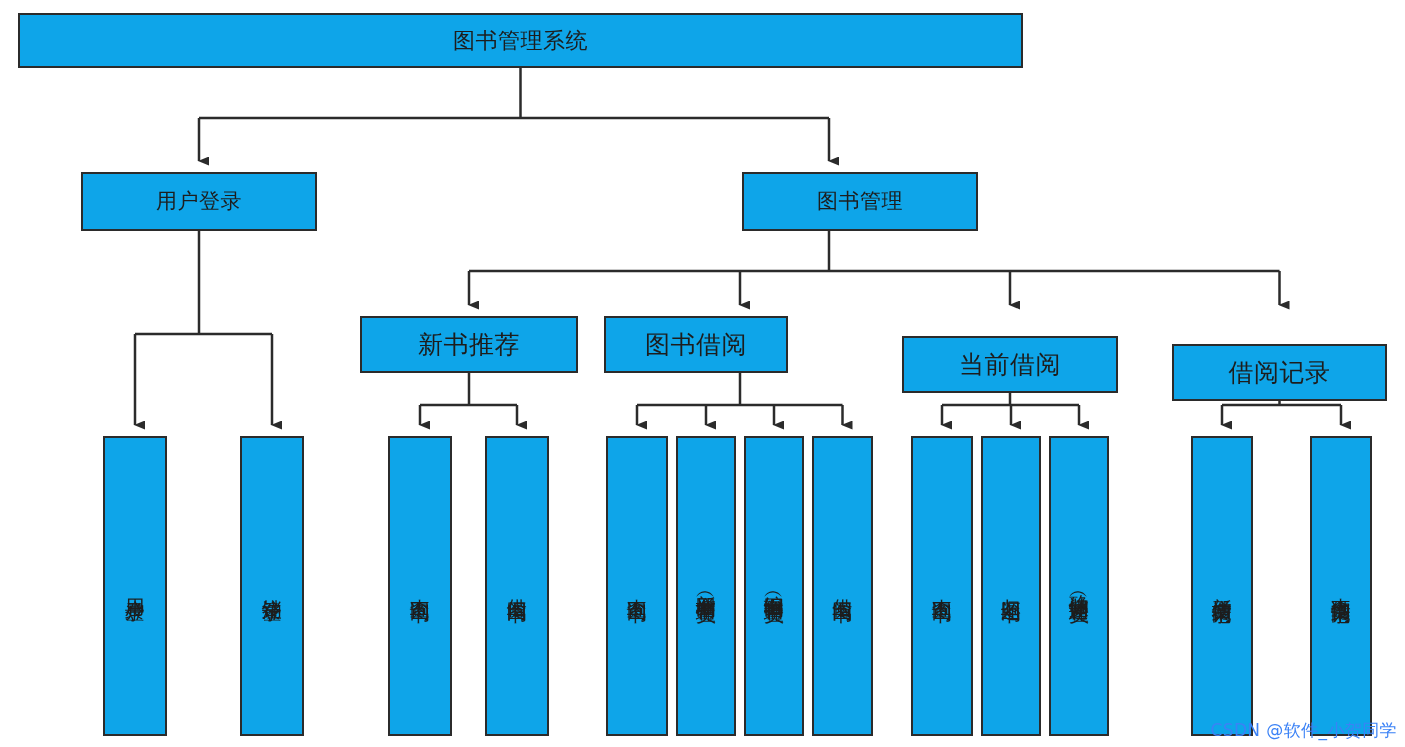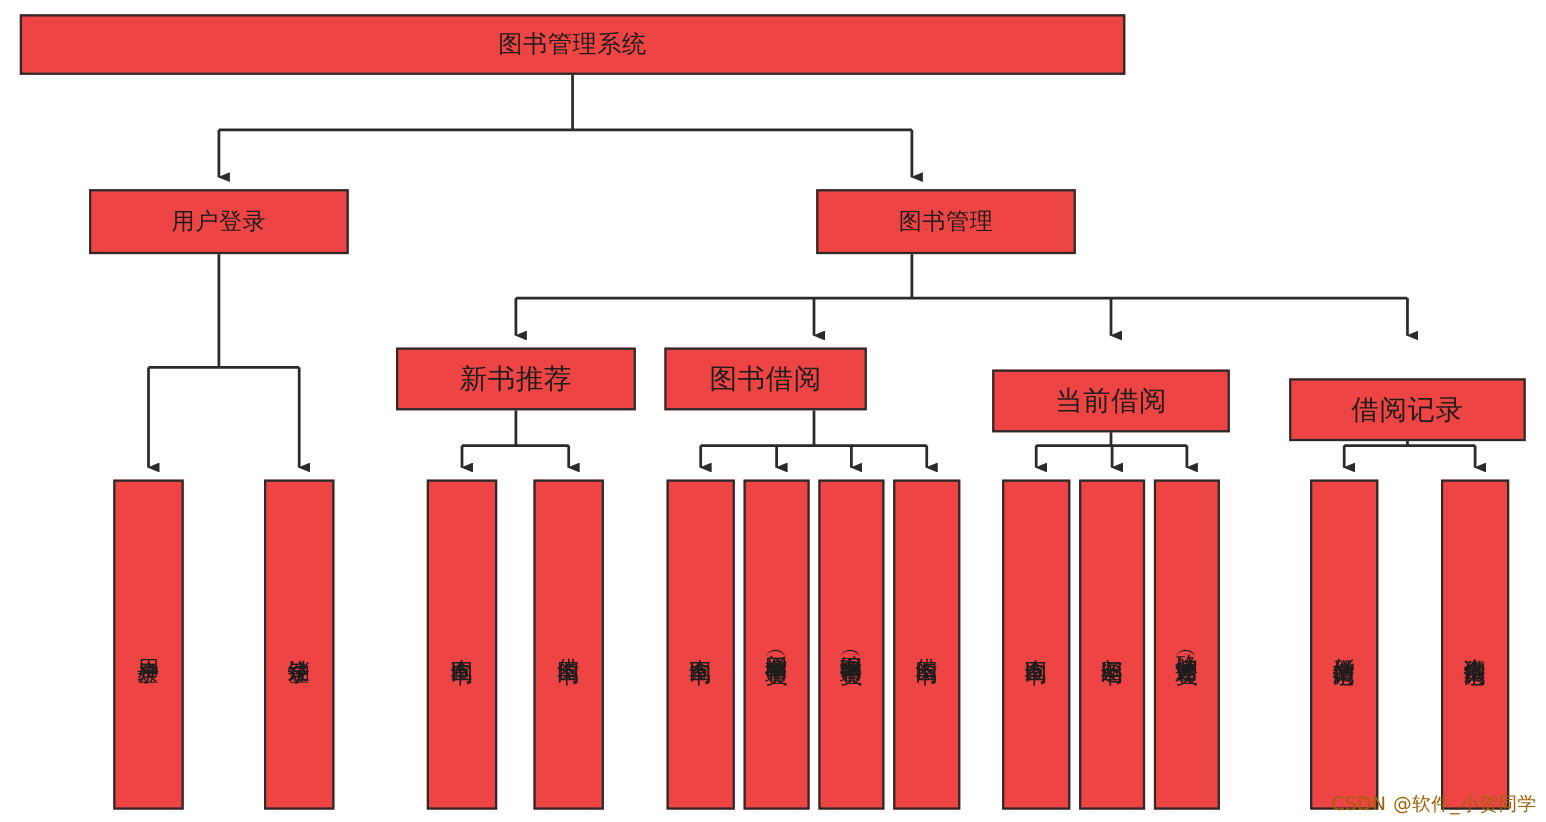--- a/index.html
+++ b/index.html
@@ -22,21 +22,21 @@
   #edge-layer {
     position: absolute;
     left: 0;
     top: 0;
     width: 1405px;
     height: 747px;
   }
   .node {
     position: absolute;
     box-sizing: border-box;
-    background: #ef4444;
+    background: #0ea5e9;
     border: 2.5px solid #2b2b2b;
     display: flex;
     align-items: center;
     justify-content: center;
     z-index: 2;
   }
   .node-label {
     font-size: 21px;
     line-height: 1.16;
     color: #1d1d1d;
@@ -59,21 +59,21 @@
     line-height: 1.32;
     letter-spacing: 1.5px;
     white-space: normal;
     max-height: 276px;
   }
   #watermark {
     position: absolute;
     right: 8px;
     bottom: 5px;
     font-size: 17px;
-    color: #a16207;
+    color: #3b82f6;
     letter-spacing: 0.4px;
     z-index: 5;
     white-space: nowrap;
   }
 </style>
 </head>
 <body>
 
 <div id="diagram-canvas">
 

